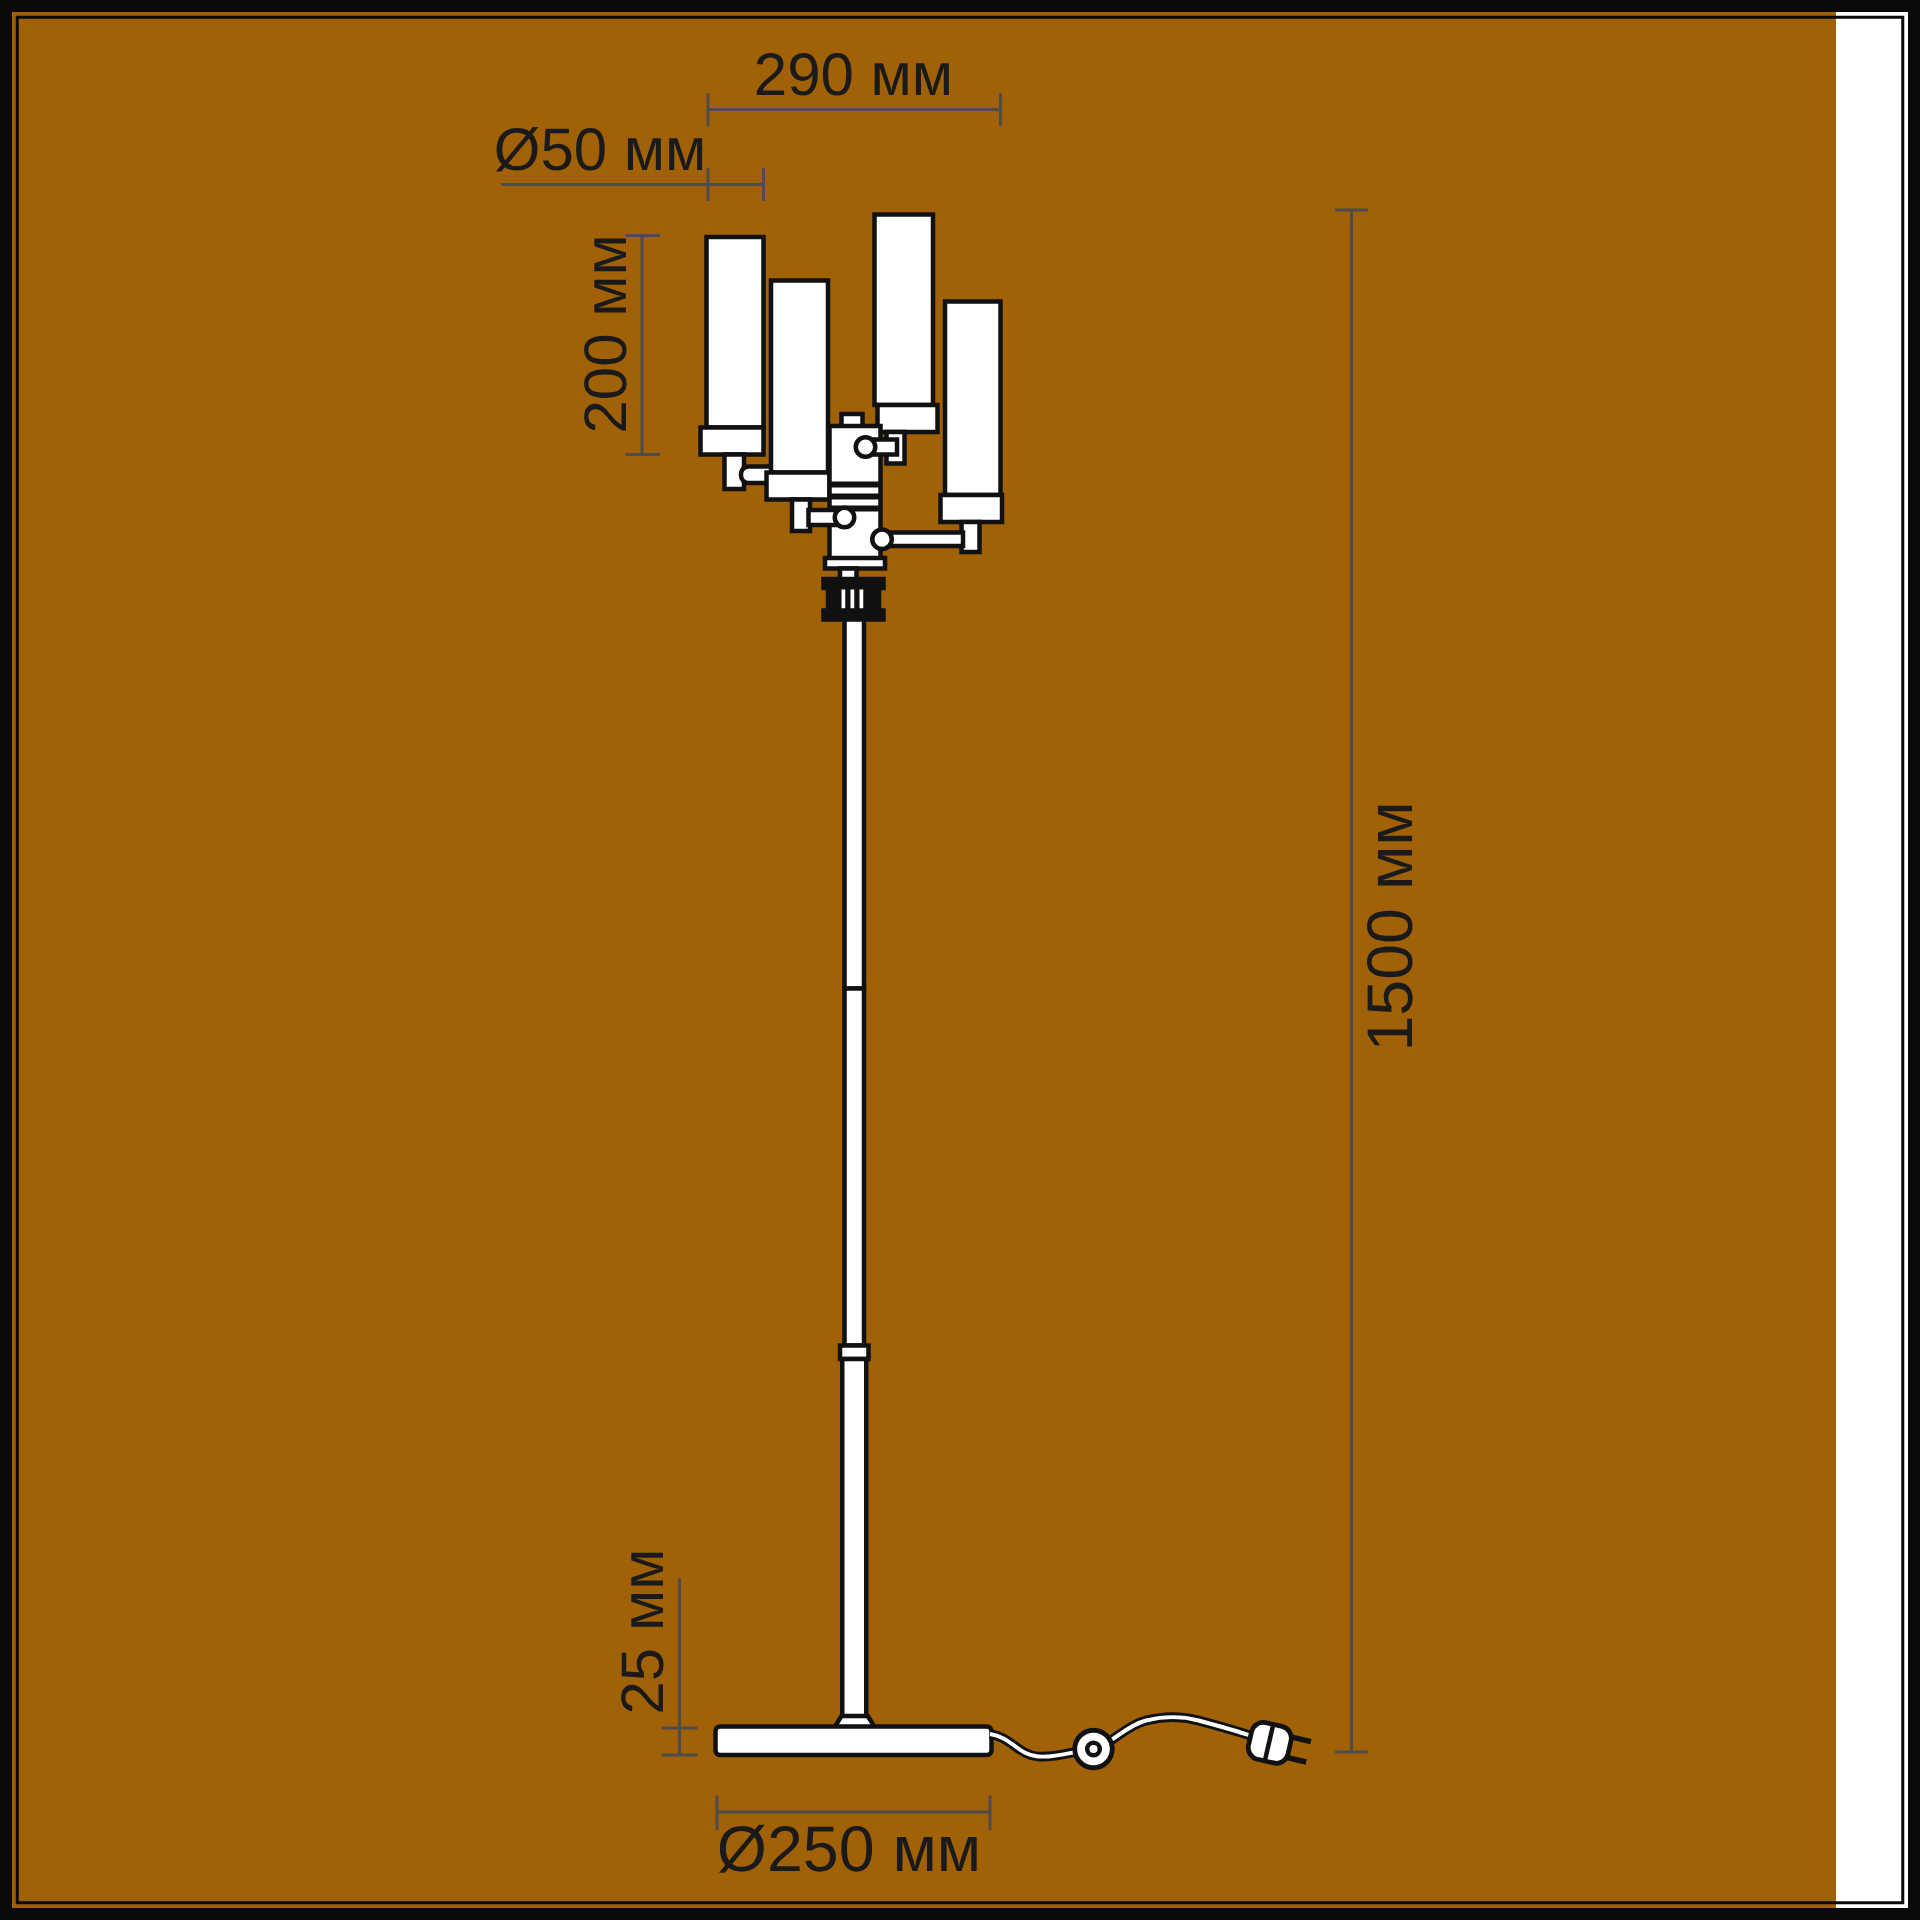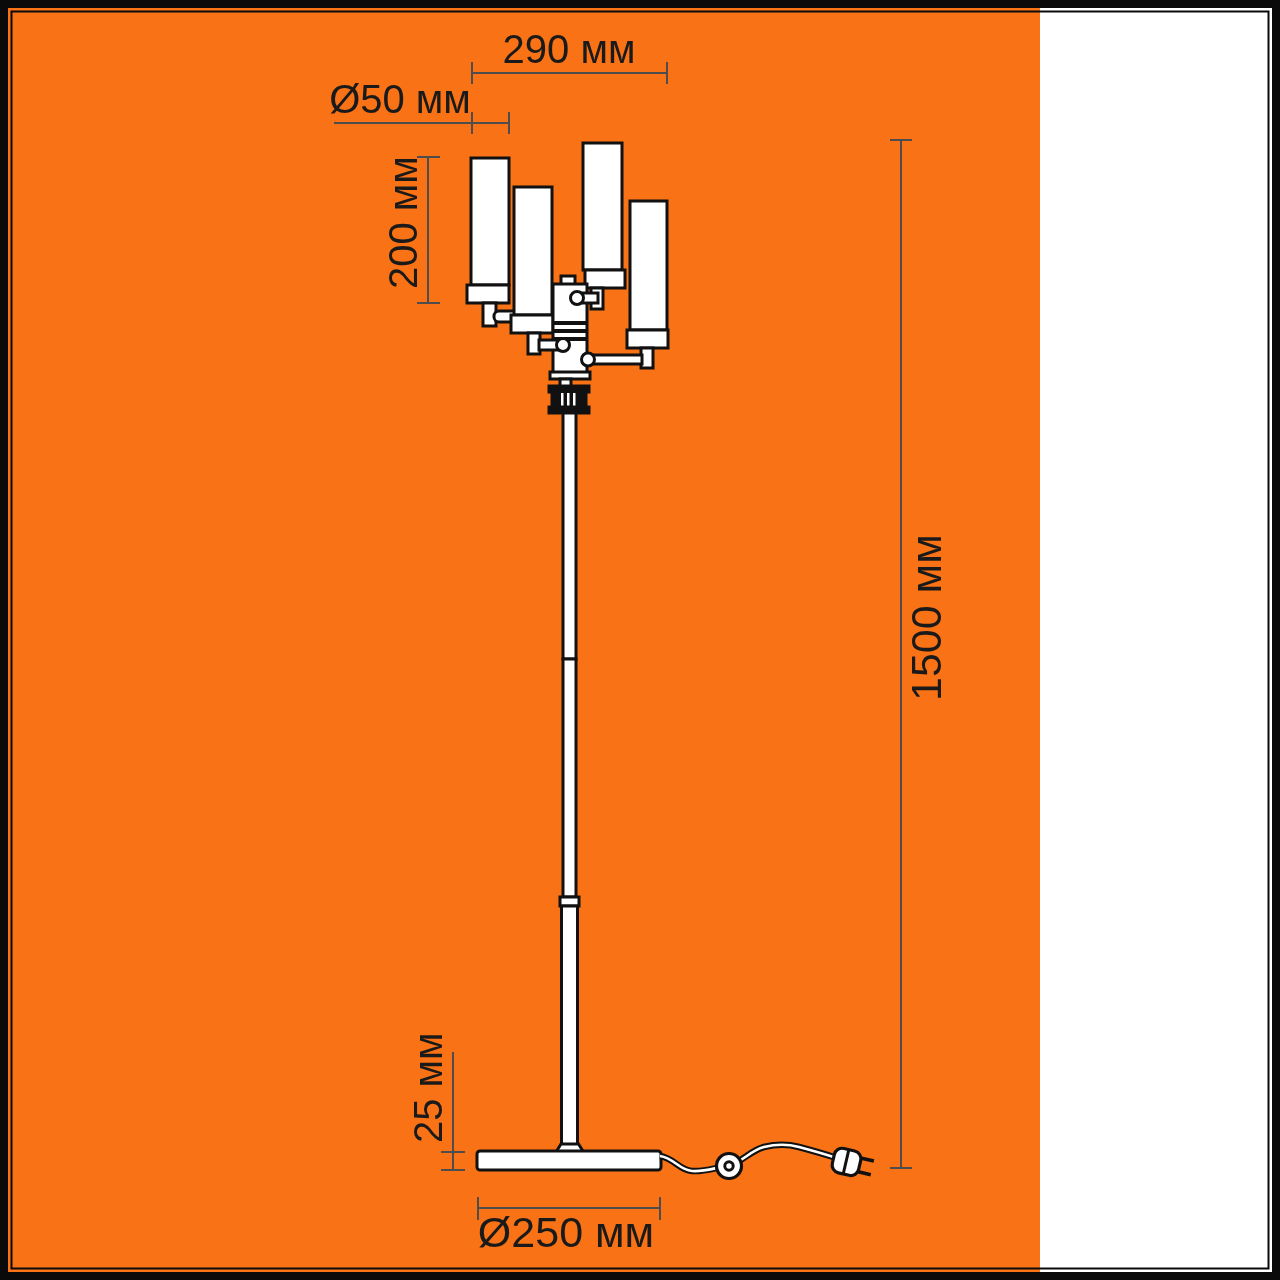--- a/index.html
+++ b/index.html
@@ -1,19 +1,19 @@
 <!DOCTYPE html>
 <html><head>
 <meta charset="utf-8">
 <style>
   html,body{margin:0;padding:0;background:#ffffff;}
   .canvas{
     position:relative;
-    width:1040px;height:1280px;
-    background:#f97316;
+    width:1224px;height:1280px;
+    background:#a16207;
     font-family:"Liberation Sans","DejaVu Sans",sans-serif;
   }
   svg{display:block}
   text{
     font-family:"Liberation Sans","DejaVu Sans",sans-serif;
     fill:#1a1a1a;
   }
   .dim-text{font-size:40px;}
   .dim-text-lg{font-size:43px;}
 </style>

